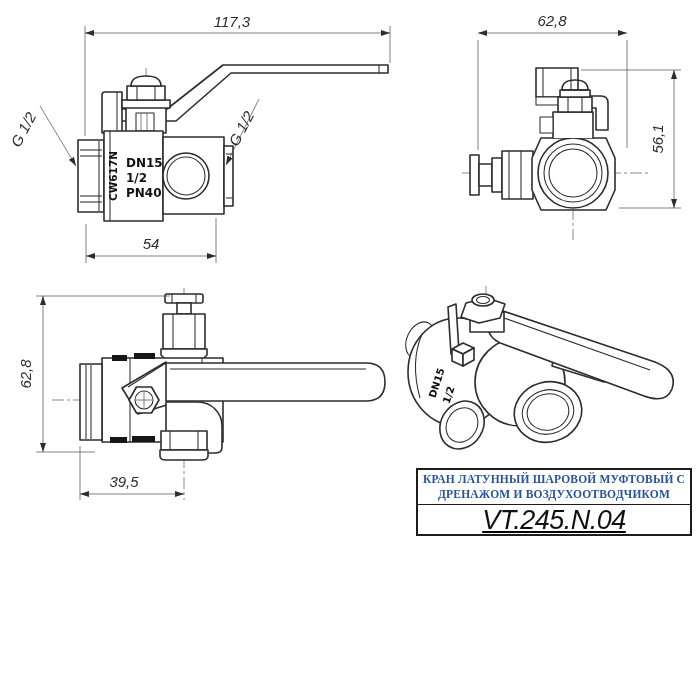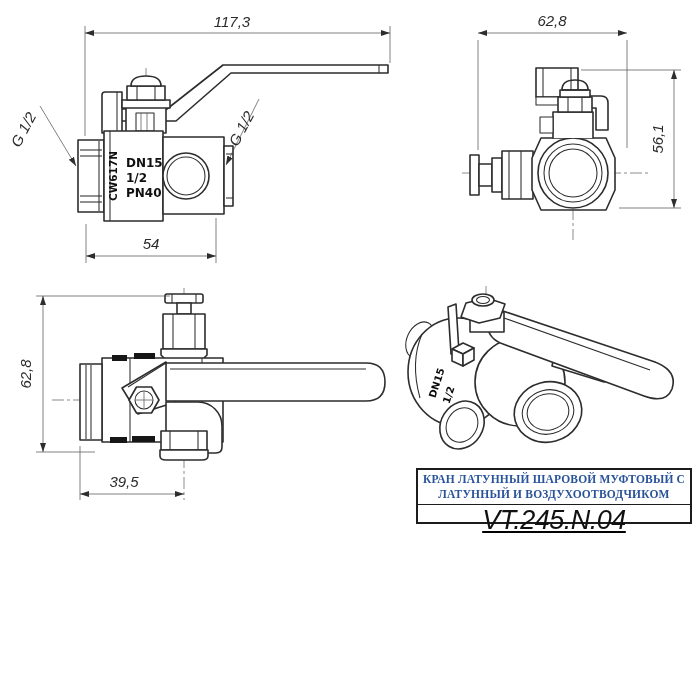--- a/index.html
+++ b/index.html
@@ -9,21 +9,21 @@
   .thick{stroke:#2d2d2d;stroke-width:1.6;fill:none;stroke-linejoin:round;stroke-linecap:round;}
   .med{stroke:#2d2d2d;stroke-width:1.05;fill:none;stroke-linejoin:round;}
   .thin{stroke:#4a4a4a;stroke-width:0.7;fill:none;}
   .cl{stroke:#5a5a5a;stroke-width:0.7;fill:none;stroke-dasharray:12 3 3 3;}
   .wfill{fill:#ffffff;}
   .dark{fill:#161616;stroke:none;}
   .dim-text{font:italic 15px "Liberation Sans",sans-serif;fill:#2b2b2b;}
   .mark{font:bold 12px "DejaVu Sans",sans-serif;fill:#101010;}
   .mark-v{font:bold 10.5px "DejaVu Sans",sans-serif;fill:#101010;}
   .mark-iso{font:bold 10px "DejaVu Sans",sans-serif;fill:#0a0a0a;}
-  .title-block{position:absolute;left:416px;top:468px;width:276px;height:56px;
+  .title-block{position:absolute;left:416px;top:468px;width:276px;height:68px;
                border:2px solid #1c1c1c;box-sizing:border-box;display:flex;flex-direction:column;background:#fff;text-align:right;}
   .title-top{flex:0 0 34px;border-bottom:1.5px solid #1c1c1c;display:flex;flex-direction:column;
              align-items:center;justify-content:center;}
   .title-top div{color:#2a5499;font:bold 11.5px "Liberation Serif",serif;line-height:1.3;
                  letter-spacing:0.2px;white-space:nowrap;}
   .title-bottom{flex:1;display:flex;align-items:center;justify-content:center;text-decoration:underline;}
   .part-number{font:italic 27px "Liberation Sans",sans-serif;color:#111;letter-spacing:-0.5px;}
 </style>
 </head>
 <body>
@@ -264,19 +264,19 @@
     </g>
 
     <text class="mark-iso" transform="translate(440,384) rotate(-72)" text-anchor="middle">DN15</text>
     <text class="mark-iso" transform="translate(452,396) rotate(-72)" text-anchor="middle">1/2</text>
   </g>
 </svg>
 
 <div class="title-block">
   <div class="title-top">
     <div>КРАН ЛАТУННЫЙ ШАРОВОЙ МУФТОВЫЙ С</div>
-    <div>ЛАТУННЫЙ И ВОЗДУХООТВОДЧИКОМ</div>
+    <div>ДРЕНАЖОМ И ВОЗДУХООТВОДЧИКОМ</div>
   </div>
   <div class="title-bottom">
     <span class="part-number">VT.245.N.04</span>
   </div>
 </div>
 </div>
 
 </body></html>

